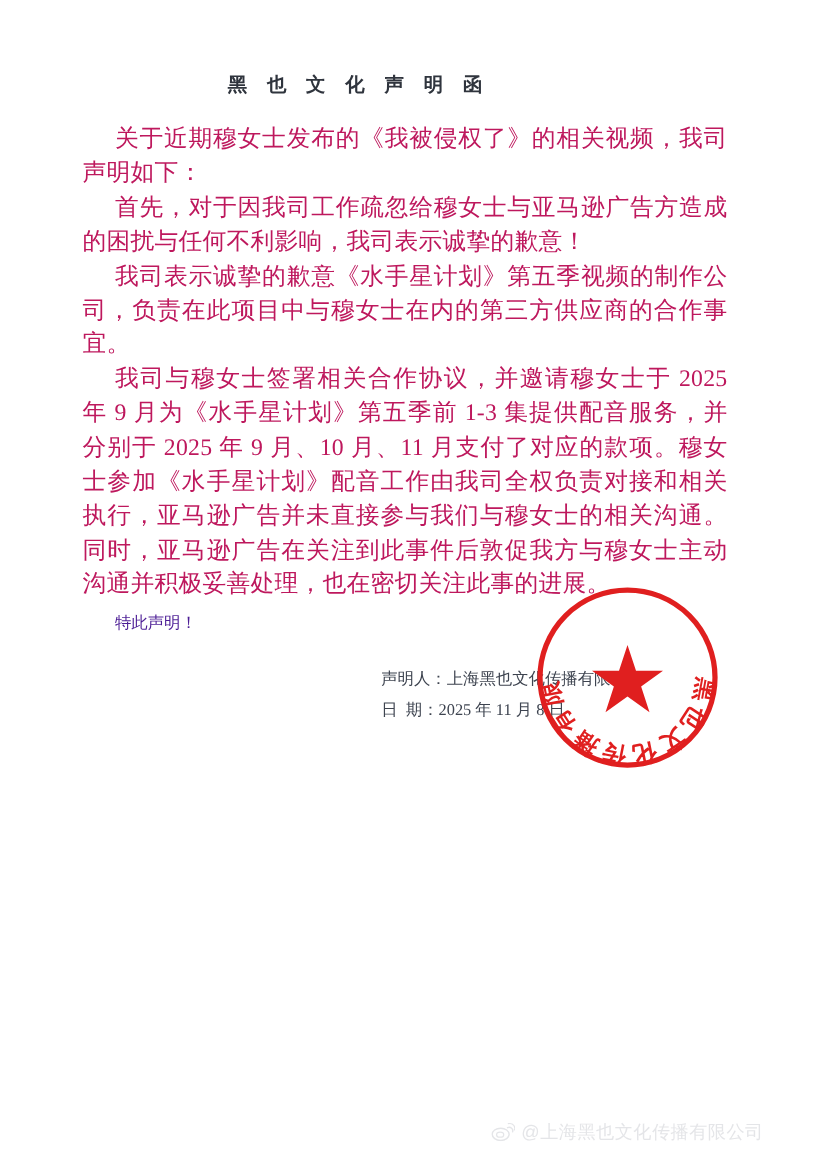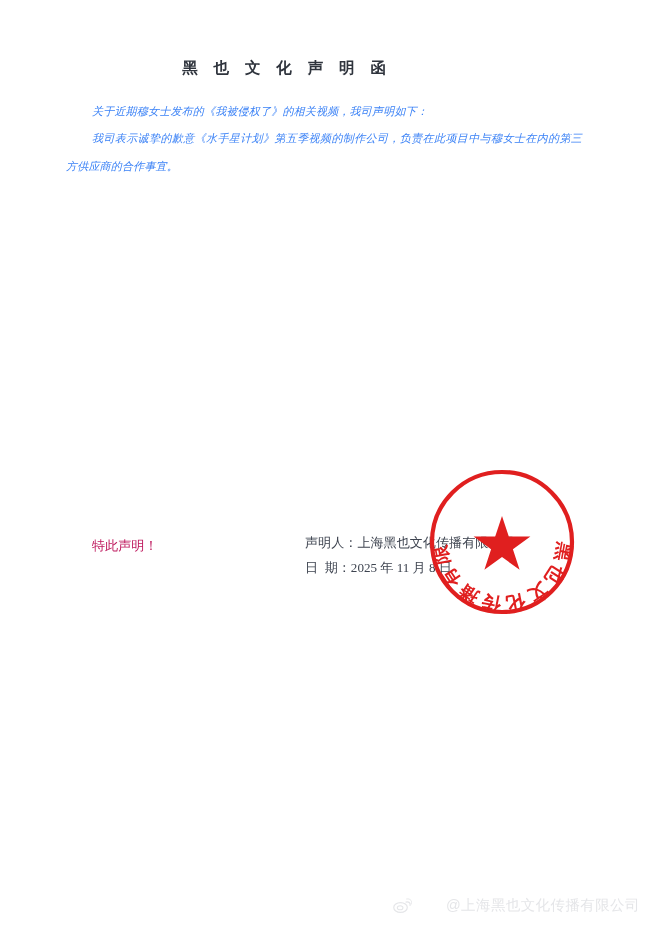--- a/index.html
+++ b/index.html
@@ -34,43 +34,41 @@
     color: #2f343d;
     font-family: "Liberation Serif", "DejaVu Serif", serif;
   }
   .body-block {
     position: absolute;
     top: 98px;
     left: 66px;
     width: 516px;
   }
   .para {
-    font-size: 11px;
+    font-size: 19px;
     line-height: 27.4px;
     text-align: justify;
     text-justify: inter-ideograph;
     text-indent: 26px;
     margin: 0;
-    color: #3b82f6;
+    color: #be185d;
     letter-spacing: 0.2px;
-    font-style: italic;
   }
   .para.deep-indent {
     text-indent: 33px;
   }
   .closing {
     position: absolute;
     top: 484px;
     left: 66px;
     width: 516px;
     font-size: 13.1px;
     line-height: 27.4px;
     text-indent: 26px;
-    color: #be185d;
-    margin-top: 48px;
+    color: #4c1d95;
   }
   .sign-block {
     position: absolute;
     top: 530px;
     left: 305px;
     font-size: 13.1px;
     line-height: 25px;
     color: #3e4450;
     z-index: 2;
   }
@@ -94,38 +92,39 @@
     align-items: center;
     gap: 5px;
     opacity: 0.9;
   }
   .wm-text {
     font-family: "Liberation Sans", "DejaVu Sans", sans-serif;
     font-size: 14.5px;
     color: #e2e3e6;
     letter-spacing: 0.4px;
     white-space: nowrap;
-    margin-left: 29px;
   }
   .wm-logo {
     width: 19px;
     height: 15px;
     flex: none;
   }
 </style>
 </head>
 <body>
 
 <div class="page">
 
   <div class="doc-title">黑 也 文 化 声 明 函</div>
 
   <div class="body-block">
     <p class="para">关于近期穆女士发布的《我被侵权了》的相关视频，我司声明如下：</p>
+    <p class="para">首先，对于因我司工作疏忽给穆女士与亚马逊广告方造成的困扰与任何不利影响，我司表示诚挚的歉意！</p>
     <p class="para">我司表示诚挚的歉意《水手星计划》第五季视频的制作公司，负责在此项目中与穆女士在内的第三方供应商的合作事宜。</p>
+    <p class="para">我司与穆女士签署相关合作协议，并邀请穆女士于 2025 年 9 月为《水手星计划》第五季前 1-3 集提供配音服务，并分别于 2025 年 9 月、10 月、11 月支付了对应的款项。穆女士参加《水手星计划》配音工作由我司全权负责对接和相关执行，亚马逊广告并未直接参与我们与穆女士的相关沟通。同时，亚马逊广告在关注到此事件后敦促我方与穆女士主动沟通并积极妥善处理，也在密切关注此事的进展。</p>
   </div>
 
   <div class="closing">特此声明！</div>
 
   <div class="sign-block">
     <div class="sign-line"><span>声明人：</span><span>上海黑也文化传播有限公司</span></div>
     <div class="sign-line"><span>日  期：</span><span>2025 年 11 月 8 日</span></div>
   </div>
 
   <svg class="stamp" viewBox="0 0 148 148">

